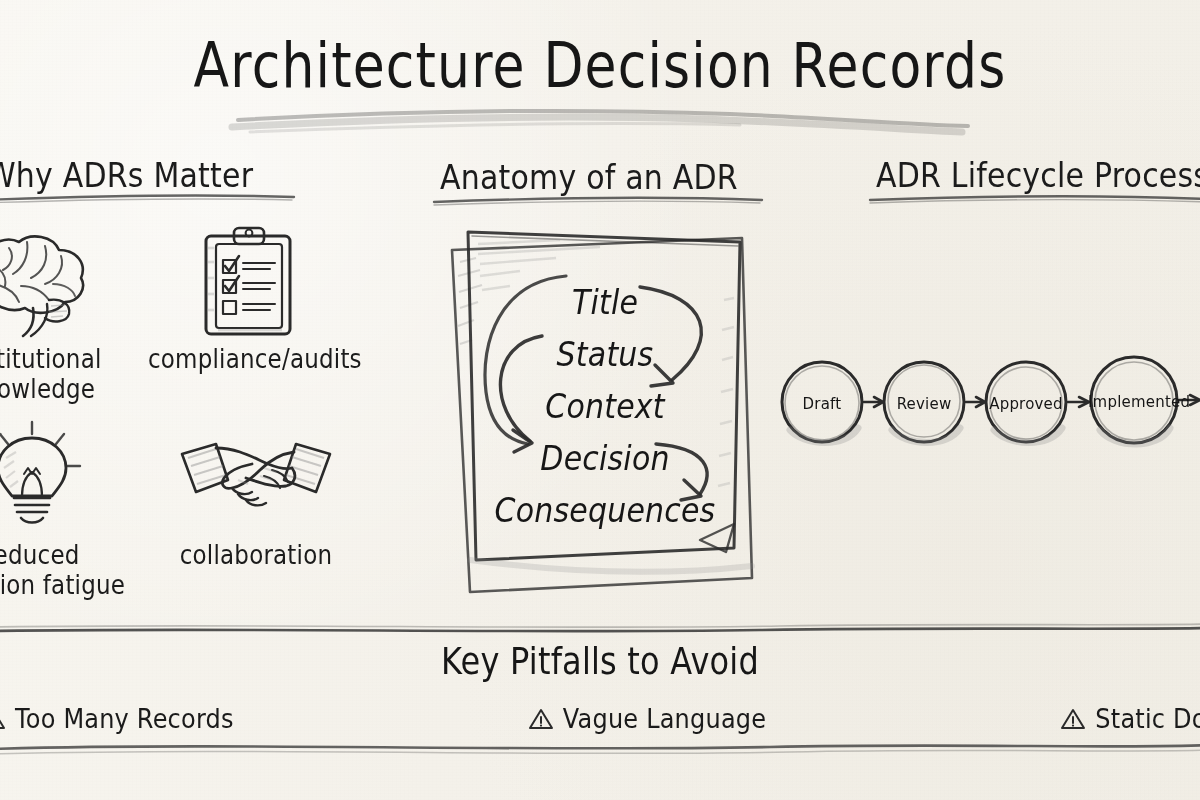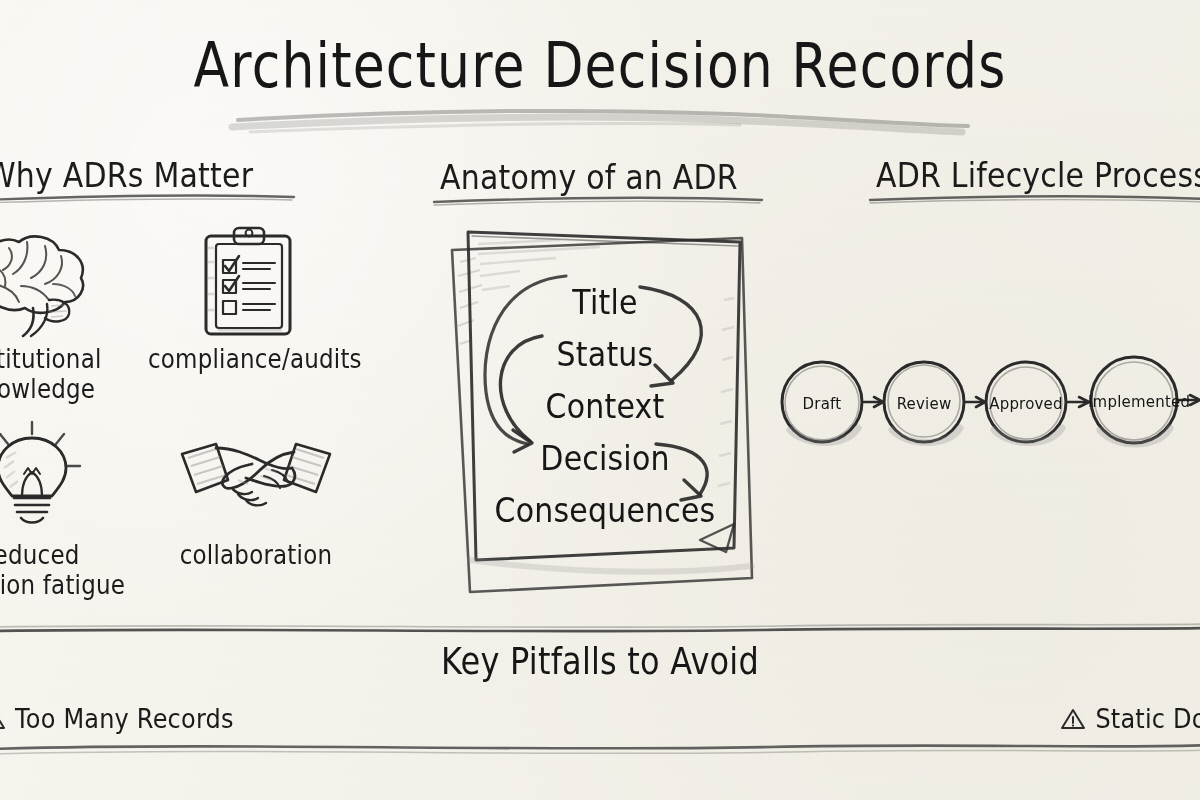--- a/index.html
+++ b/index.html
@@ -103,20 +103,21 @@
     left: 440px;
     top: 224px;
     width: 330px;
     height: 372px;
   }
   #anatomy-fields {
     position: absolute;
     left: 0; top: 0;
     width: 330px;
     height: 372px;
+    font-style: italic;
   }
   .anatomy-field {
     position: absolute;
     width: 330px;
     text-align: center;
     font-size: 30px;
     color: #171717;
     transform: scaleY(1.14);
     transform-origin: center top;
     white-space: nowrap;
@@ -499,28 +500,36 @@
 
     <div class="pitfall-item">
       <svg class="warn-icon" width="26" height="24" viewBox="0 0 26 24">
         <path class="ink" d="M13 3 L24 21 L2 21 Z" stroke-width="2"></path>
         <path class="ink" d="M13 10 L13 16" stroke-width="2"></path>
         <circle cx="13" cy="18.6" r="1.1" fill="#2b2b2b" stroke="none"></circle>
       </svg>
       <span class="pitfall-label hand">Too Many Records</span>
     </div>
 
-
-
-
     <div class="pitfall-item">
       <svg class="warn-icon" width="26" height="24" viewBox="0 0 26 24">
         <path class="ink" d="M13 3 L24 21 L2 21 Z" stroke-width="2"></path>
         <path class="ink" d="M13 10 L13 16" stroke-width="2"></path>
         <circle cx="13" cy="18.6" r="1.1" fill="#2b2b2b" stroke="none"></circle>
       </svg>
+      <span class="pitfall-label hand">Vague Language</span>
+    </div>
+
+
+
+    <div class="pitfall-item">
+      <svg class="warn-icon" width="26" height="24" viewBox="0 0 26 24">
+        <path class="ink" d="M13 3 L24 21 L2 21 Z" stroke-width="2"></path>
+        <path class="ink" d="M13 10 L13 16" stroke-width="2"></path>
+        <circle cx="13" cy="18.6" r="1.1" fill="#2b2b2b" stroke="none"></circle>
+      </svg>
       <span class="pitfall-label hand">Static Doc</span>
     </div>
 
   </div>
 
   <div id="paper-noise"></div>
 </div>
 
 </body></html>

